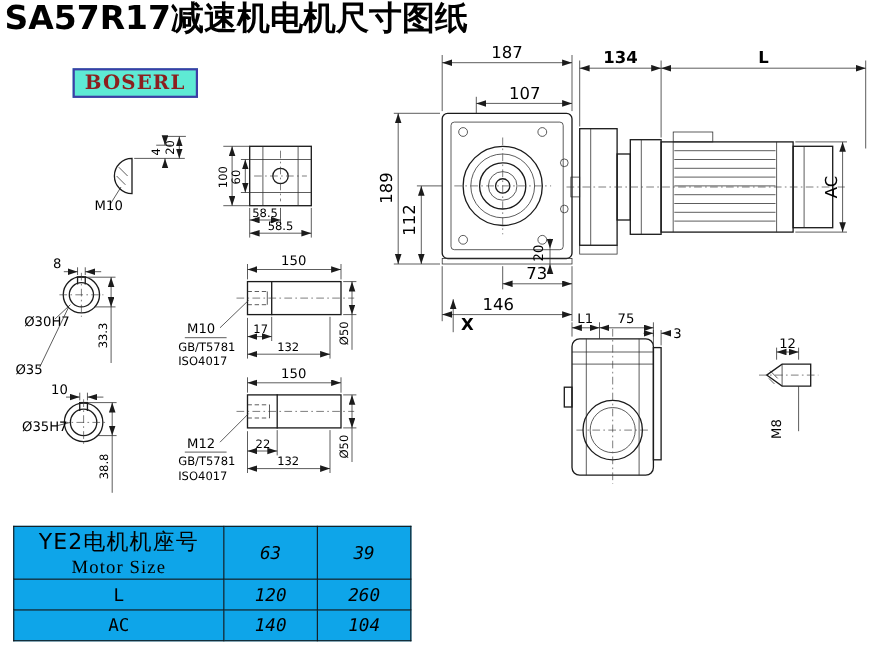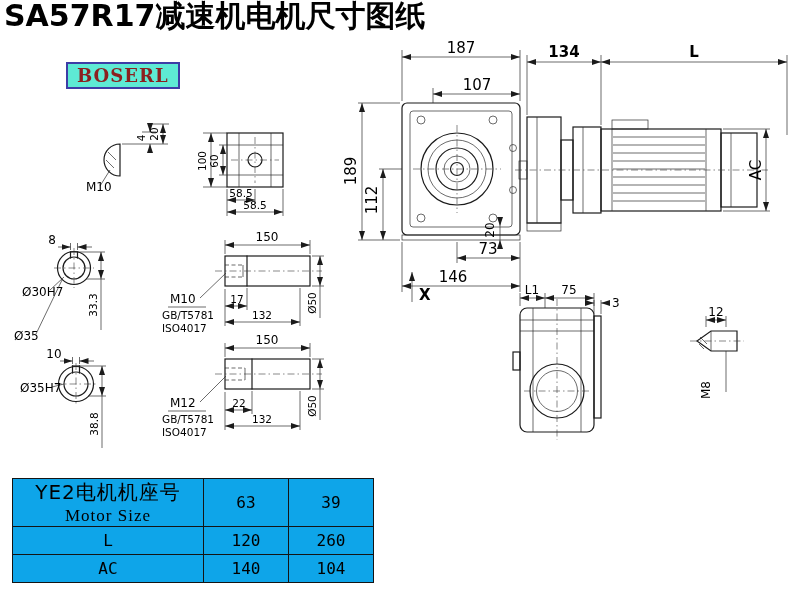--- a/index.html
+++ b/index.html
@@ -19,21 +19,21 @@
   text.d{font-family:"DejaVu Sans",sans-serif;font-size:12px;fill:#000;}
   text.big{font-size:15px;}
   text.bold{font-weight:bold;}
   text.sm{font-size:10.5px;}
   
   table.size-table{position:absolute;left:12px;top:455px;border-collapse:collapse;
         background:#0ea5e9;table-layout:fixed;margin-top:23px;}
   table.size-table td{border:1.6px solid #141414;text-align:center;vertical-align:middle;
         font-family:"DejaVu Sans Mono",monospace;font-size:16px;padding:0;}
   td.hdr-cell{width:190px;text-align:left;padding:2px 0 2px 10px;}
-  td.col-n{width:84px;}
+  td.col-n{width:84px;font-style:italic;}
   .cn{font-family:"DejaVu Sans",sans-serif;font-size:20px;letter-spacing:1px;}
   .en{font-family:Liberation Serif, serif;font-size:17px;letter-spacing:1px;}
   tr.data-row td{height:27px;}
 </style>
 </head>
 <body>
 
 <div class="page">
 
   <h1 class="title">SA57R17减速机电机尺寸图纸</h1>

